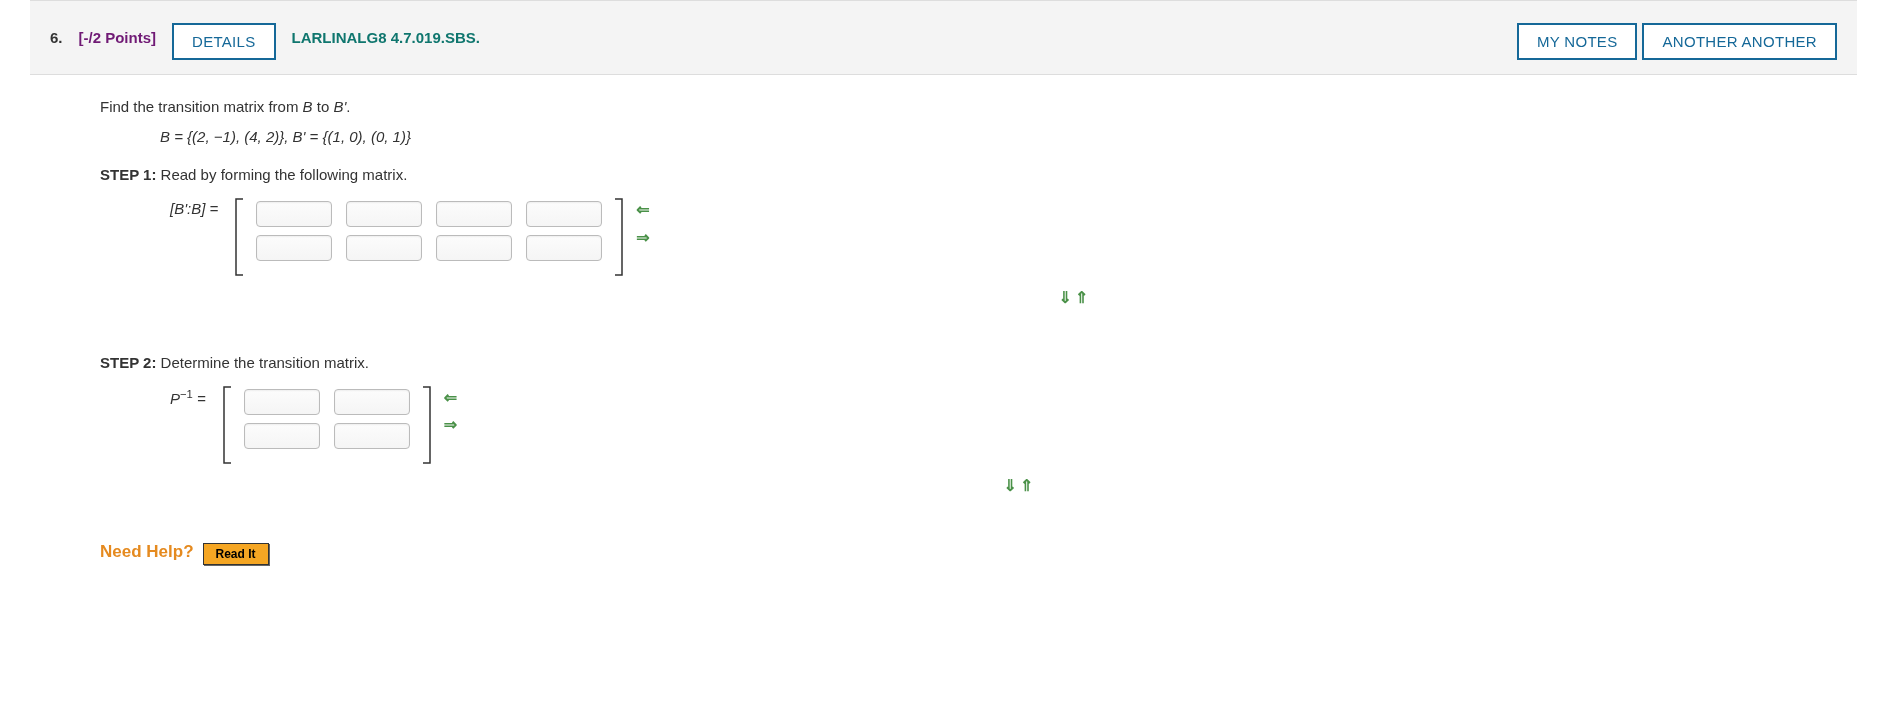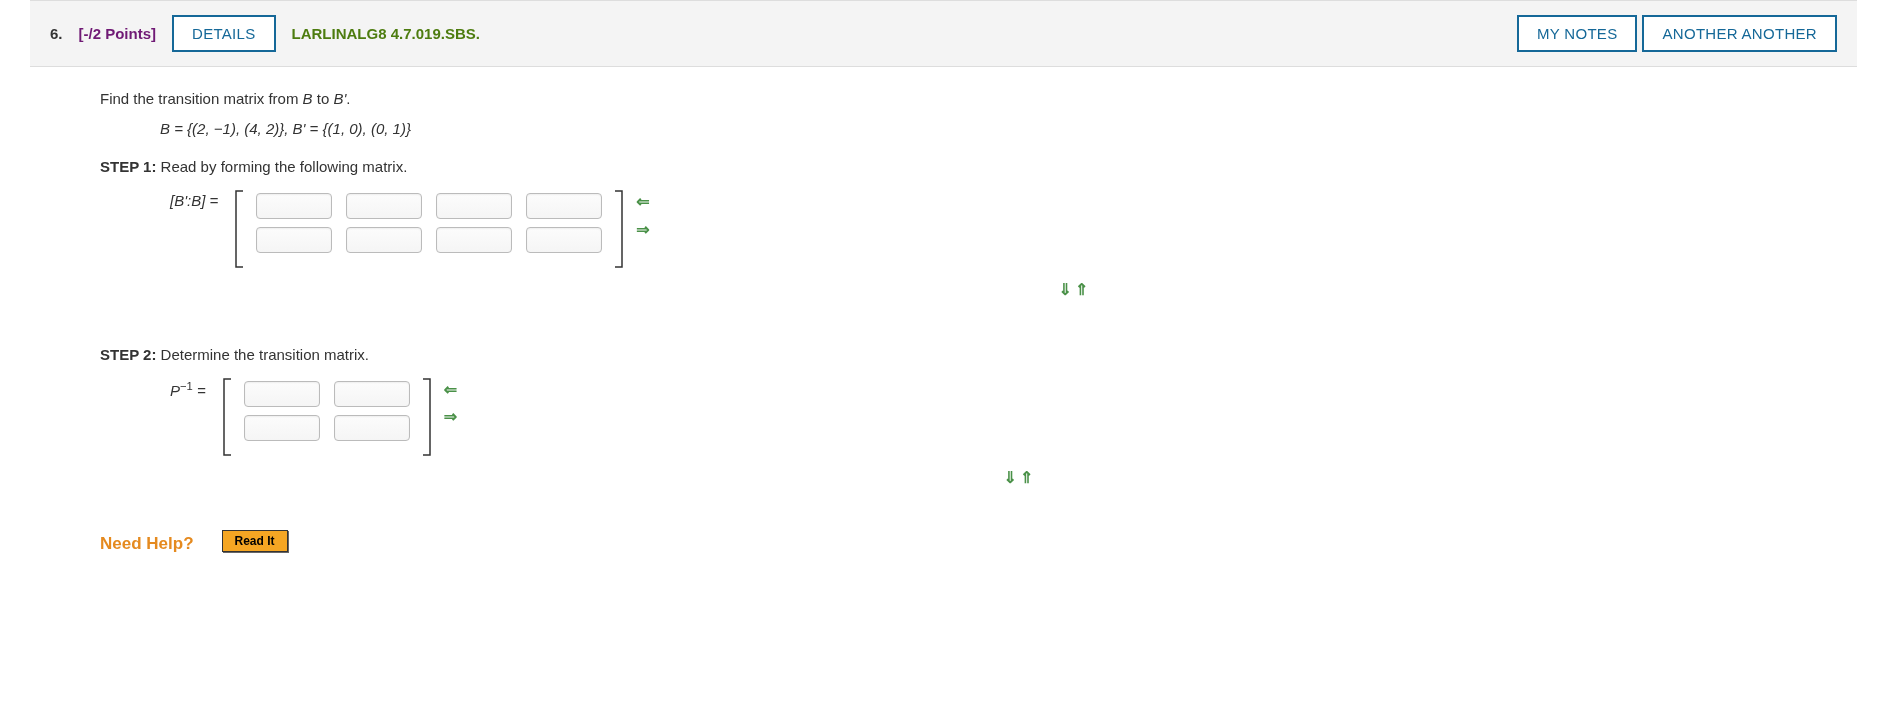--- a/index.html
+++ b/index.html
@@ -38,24 +38,25 @@
     color: #701a75;
   }
   .btn-outline {
     border: 2px solid #156898;
     color: #156898;
     background: #fff;
     padding: 8px 18px;
     font-size: 15px;
     cursor: pointer;
     letter-spacing: 0.3px;
+    margin-top: 8px;
   }
   .ref {
     font-weight: bold;
-    color: #4d7c0f;
+    color: #0f766e;
   }
   .header-right { display: flex; gap: 5px; }
   .content {
     padding: 0 70px 20px 70px;
     color: #333;
     line-height: 1.6;
   }
   .prompt { margin-bottom: 6px; }
   .italic { font-style: italic; }
   .eqn {
@@ -103,22 +104,22 @@
     justify-content:center;
     margin: 6px 0 0 0;
   }
   .arrow-v span, .arrow-h span { font-size: 16px; }
   .green { color: #4a9148; font-weight: bold; }
   .arrow-h { display:flex; flex-direction:column; gap:2px; margin-left:2px;}
   .matrix-col-arrows { margin-left: 260px; }
   .matrix-col-arrows-sm { margin-left: 150px; }
   .help-row {
     display:flex;
-    align-items:flex-start;
-    gap: 28px;
+    align-items:flex-end;
+    gap: 9px;
     margin-top: 40px;
   }
   .need-help {
     color: #e58a1f;
     font-weight: bold;
     font-size: 17px;
   }
   .read-it {
     background: #f5a623;
     border: 1px solid #333;

